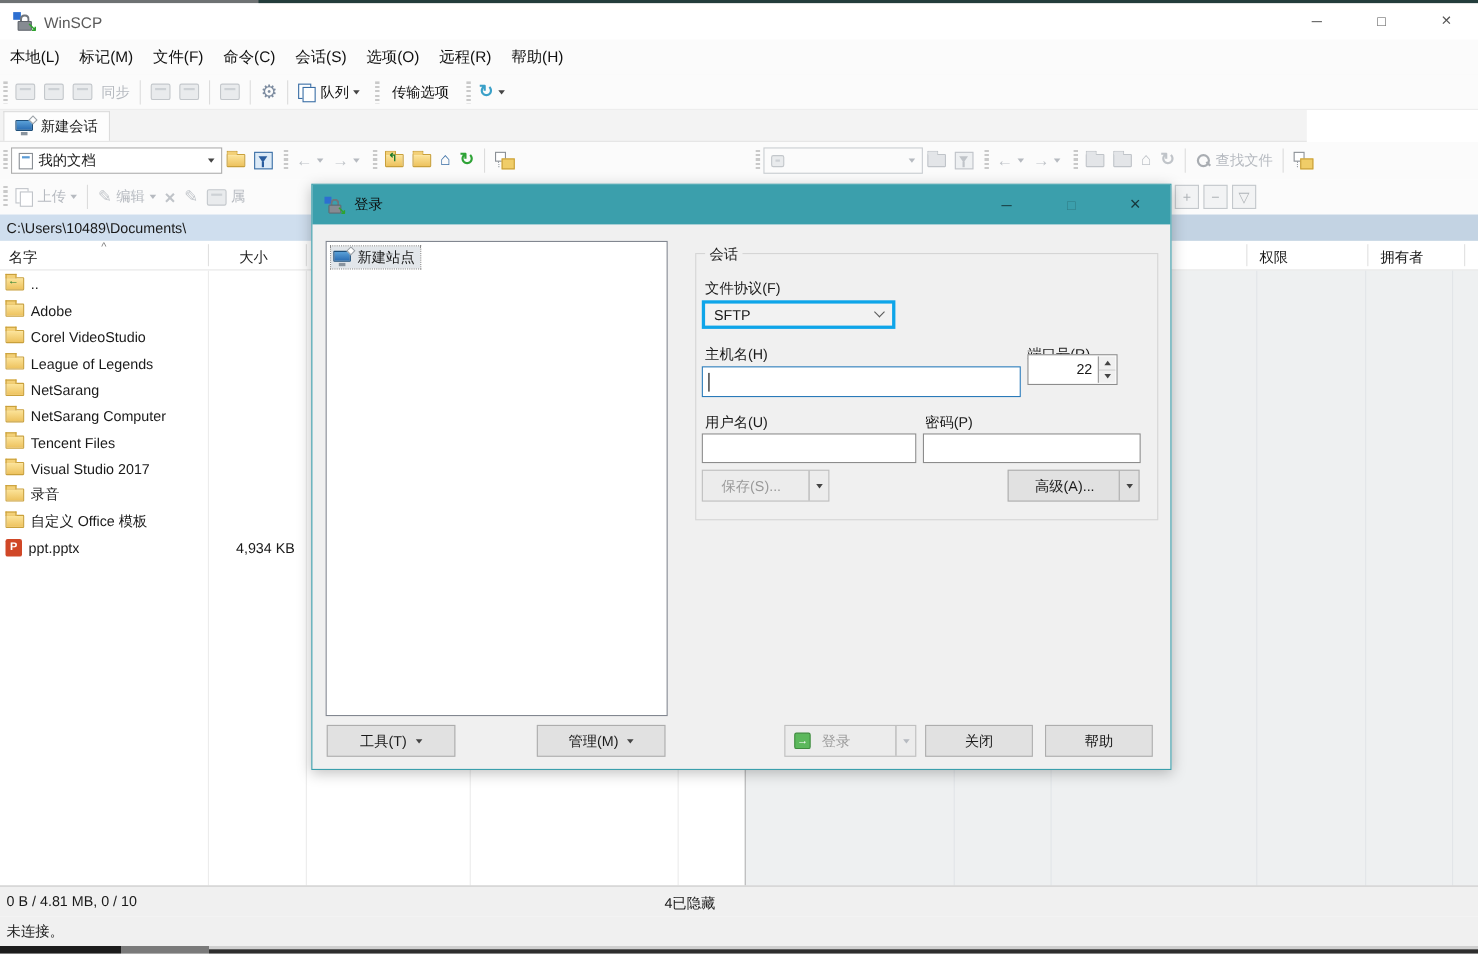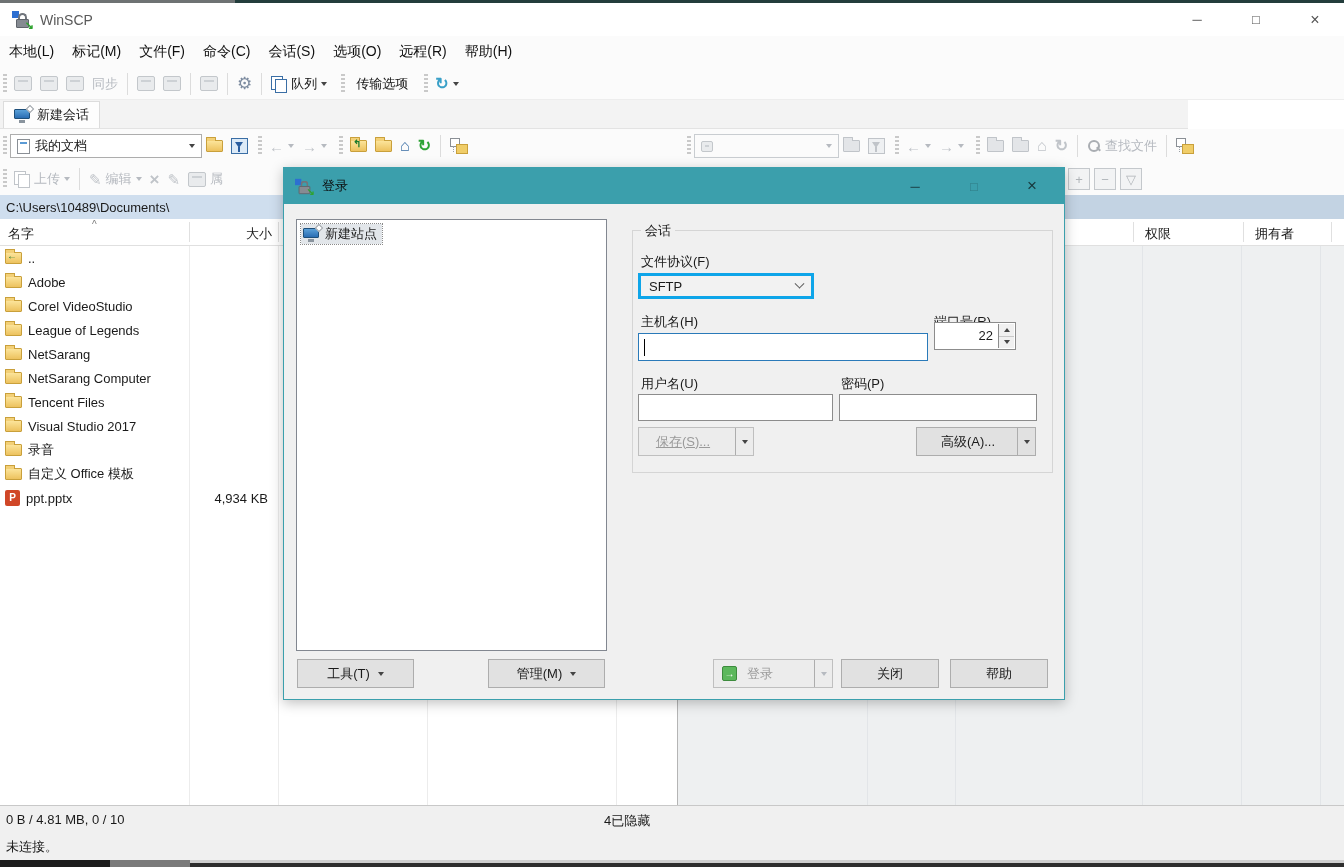--- a/index.html
+++ b/index.html
@@ -378,21 +378,21 @@
 
 <div class="abs" id="pathL">
     <span>C:\Users\10489\Documents\</span>
   </div>
 <div class="abs" id="pathR"></div>
 
 <div class="abs" id="hdrL">
   <span class="h" style="left:8px;">名字</span>
   <span class="sortmark">^</span>
   <span class="hsep" style="left:189px;"></span>
-  <span class="h" style="left:189px; width:83px; text-align:right;">大小</span>
+  <span class="h" style="left:189px; width:83px; text-align:center;">大小</span>
   <span class="hsep" style="left:278px;"></span>
 </div>
 
 <div class="abs" id="hdrR">
   <span class="hsep" style="left:456px;"></span>
   <span class="h" style="left:468px;">权限</span>
   <span class="hsep" style="left:566px;"></span>
   <span class="h" style="left:578px;">拥有者</span>
   <span class="hsep" style="left:654px;"></span>
 </div>
@@ -544,21 +544,21 @@
         </div>
     </span>
   </div>
 
   <span class="dlabel" style="left:357px; top:207px;">用户名(U)</span>
   <div class="dinput" style="left:354px; top:226px; width:195px; height:27px;"><span></span></div>
 
   <span class="dlabel" style="left:557px; top:207px;">密码(P)</span>
   <div class="dinput" style="left:555px; top:226px; width:198px; height:27px;"><span></span></div>
 
-  <div class="btn disabled" style="left:354px; top:259px; width:116px; text-decoration:underline;">
+  <div class="btn disabled" style="left:354px; top:259px; width:116px; ">
     <span style="flex:1; text-align:center;">保存(S)...</span>
     <span class="split-arrow">
         <span class="tri sm"></span>
       </span>
   </div>
   <div class="btn" style="left:632px; top:259px; width:120px; padding-left:10px;">
     <span style="flex:1; text-align:center;">高级(A)...</span>
     <span class="split-arrow">
         <span class="tri sm"></span>
       </span>

